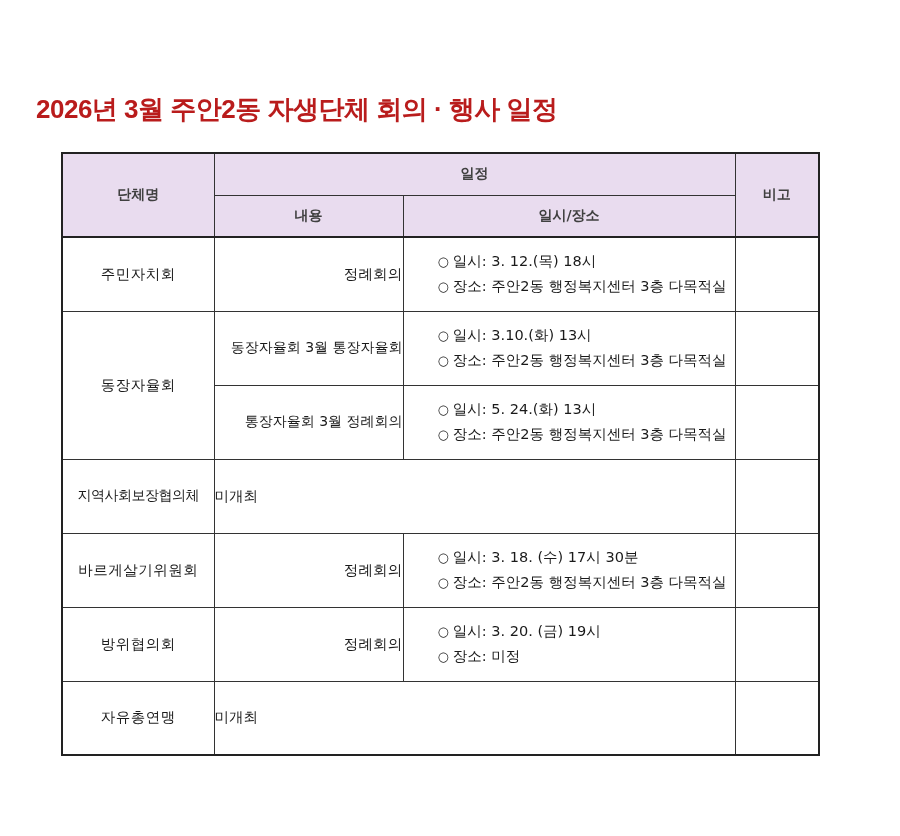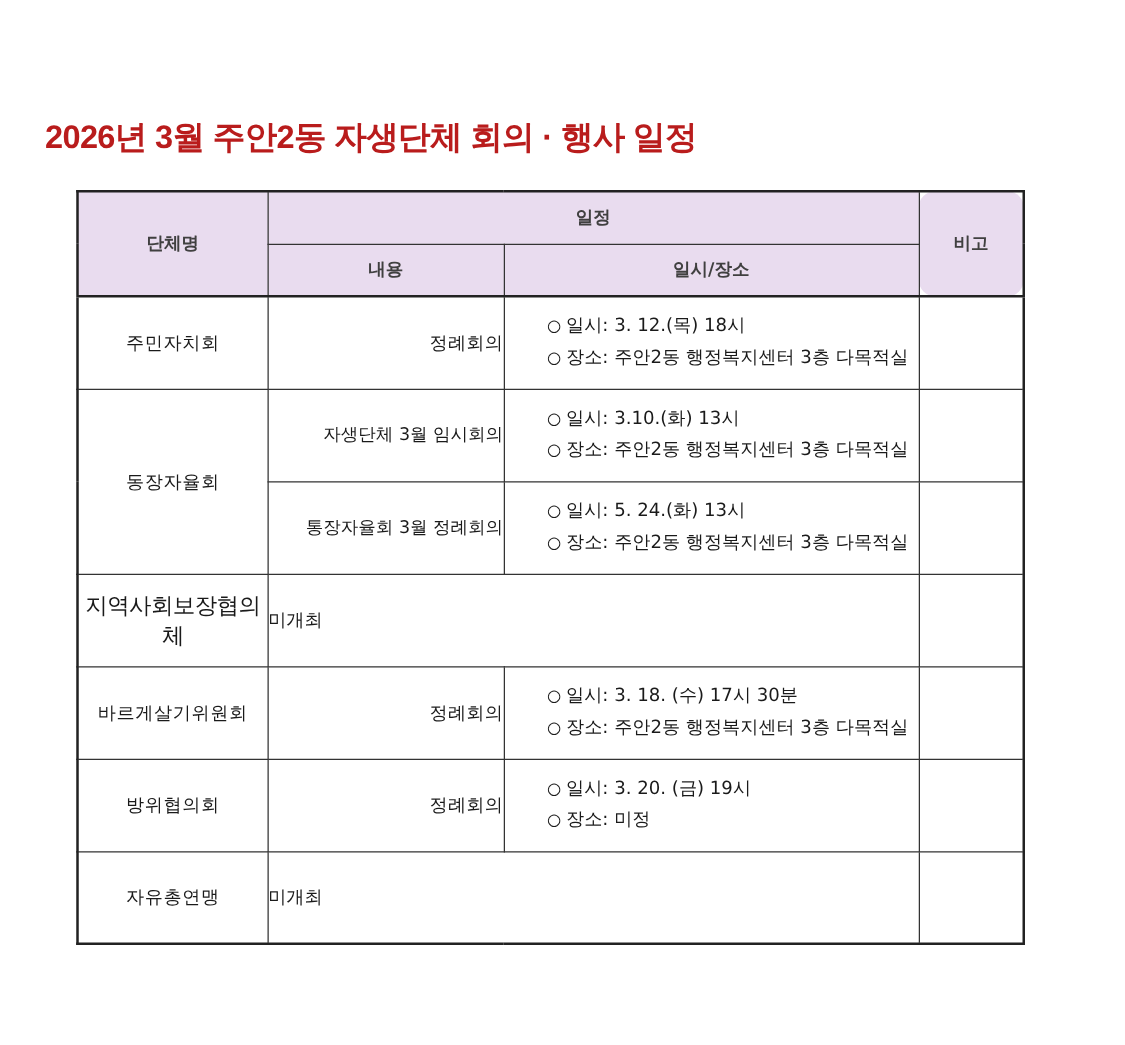--- a/index.html
+++ b/index.html
@@ -37,28 +37,28 @@
       font-weight: bold;
       font-size: 14px;
       text-align: center;
       color: #404040;
     }
     table.schedule thead tr { height: 42px; }
     table.schedule thead { border-bottom: 2px solid #222; }
     table.schedule tbody tr { height: 74px; }
     td.center { text-align: left; }
     td.org { text-align: center; letter-spacing: 0.5px; }
-    td.org.tight { letter-spacing: -0.5px; font-size: 18px; }
+    td.org.tight { letter-spacing: -0.5px; font-size: 14px; }
     td.content { text-align: right; letter-spacing: 0.2px; }
     td.content.narrow { font-size: 14px; letter-spacing: 0; white-space: nowrap; }
     td.detail { padding-left: 3px; line-height: 24px; }
     td.detail .line { display: block; white-space: nowrap; margin-left: 34px; }
     .bullet { font-size: 13px; margin-right: 4px; }
     td.remark { border-left: 2px solid #555; }
-    th.remark-h { border-left: 2px solid #555; border-radius: 13px; }
+    th.remark-h { border-left: 2px solid #555; }
   </style>
 </head>
 <body>
 
 <div class="title">2026년 3월 주안2동 자생단체 회의 · 행사 일정</div>
 
 <table class="schedule">
   <colgroup>
     <col class="c1">
       <col class="c2">
@@ -83,21 +83,21 @@
       <td class="content">정례회의</td>
       <td class="detail">
         <span class="line"><span class="bullet">○</span><span>일시: 3. 12.(목) 18시</span></span>
         <span class="line"><span class="bullet">○</span><span>장소: 주안2동 행정복지센터 3층 다목적실</span></span>
       </td>
       <td class="remark"></td>
     </tr>
 
     <tr>
       <td class="org" rowspan="2">동장자율회</td>
-      <td class="content narrow">자생단체 3월 임시회의</td>
+      <td class="content narrow">동장자율회 3월 통장자율회</td>
       <td class="detail">
         <span class="line"><span class="bullet">○</span><span>일시: 3.10.(화) 13시</span></span>
         <span class="line"><span class="bullet">○</span><span>장소: 주안2동 행정복지센터 3층 다목적실</span></span>
       </td>
       <td class="remark"></td>
     </tr>
 
     <tr>
       <td class="content narrow">통장자율회 3월 정례회의</td>
       <td class="detail">

